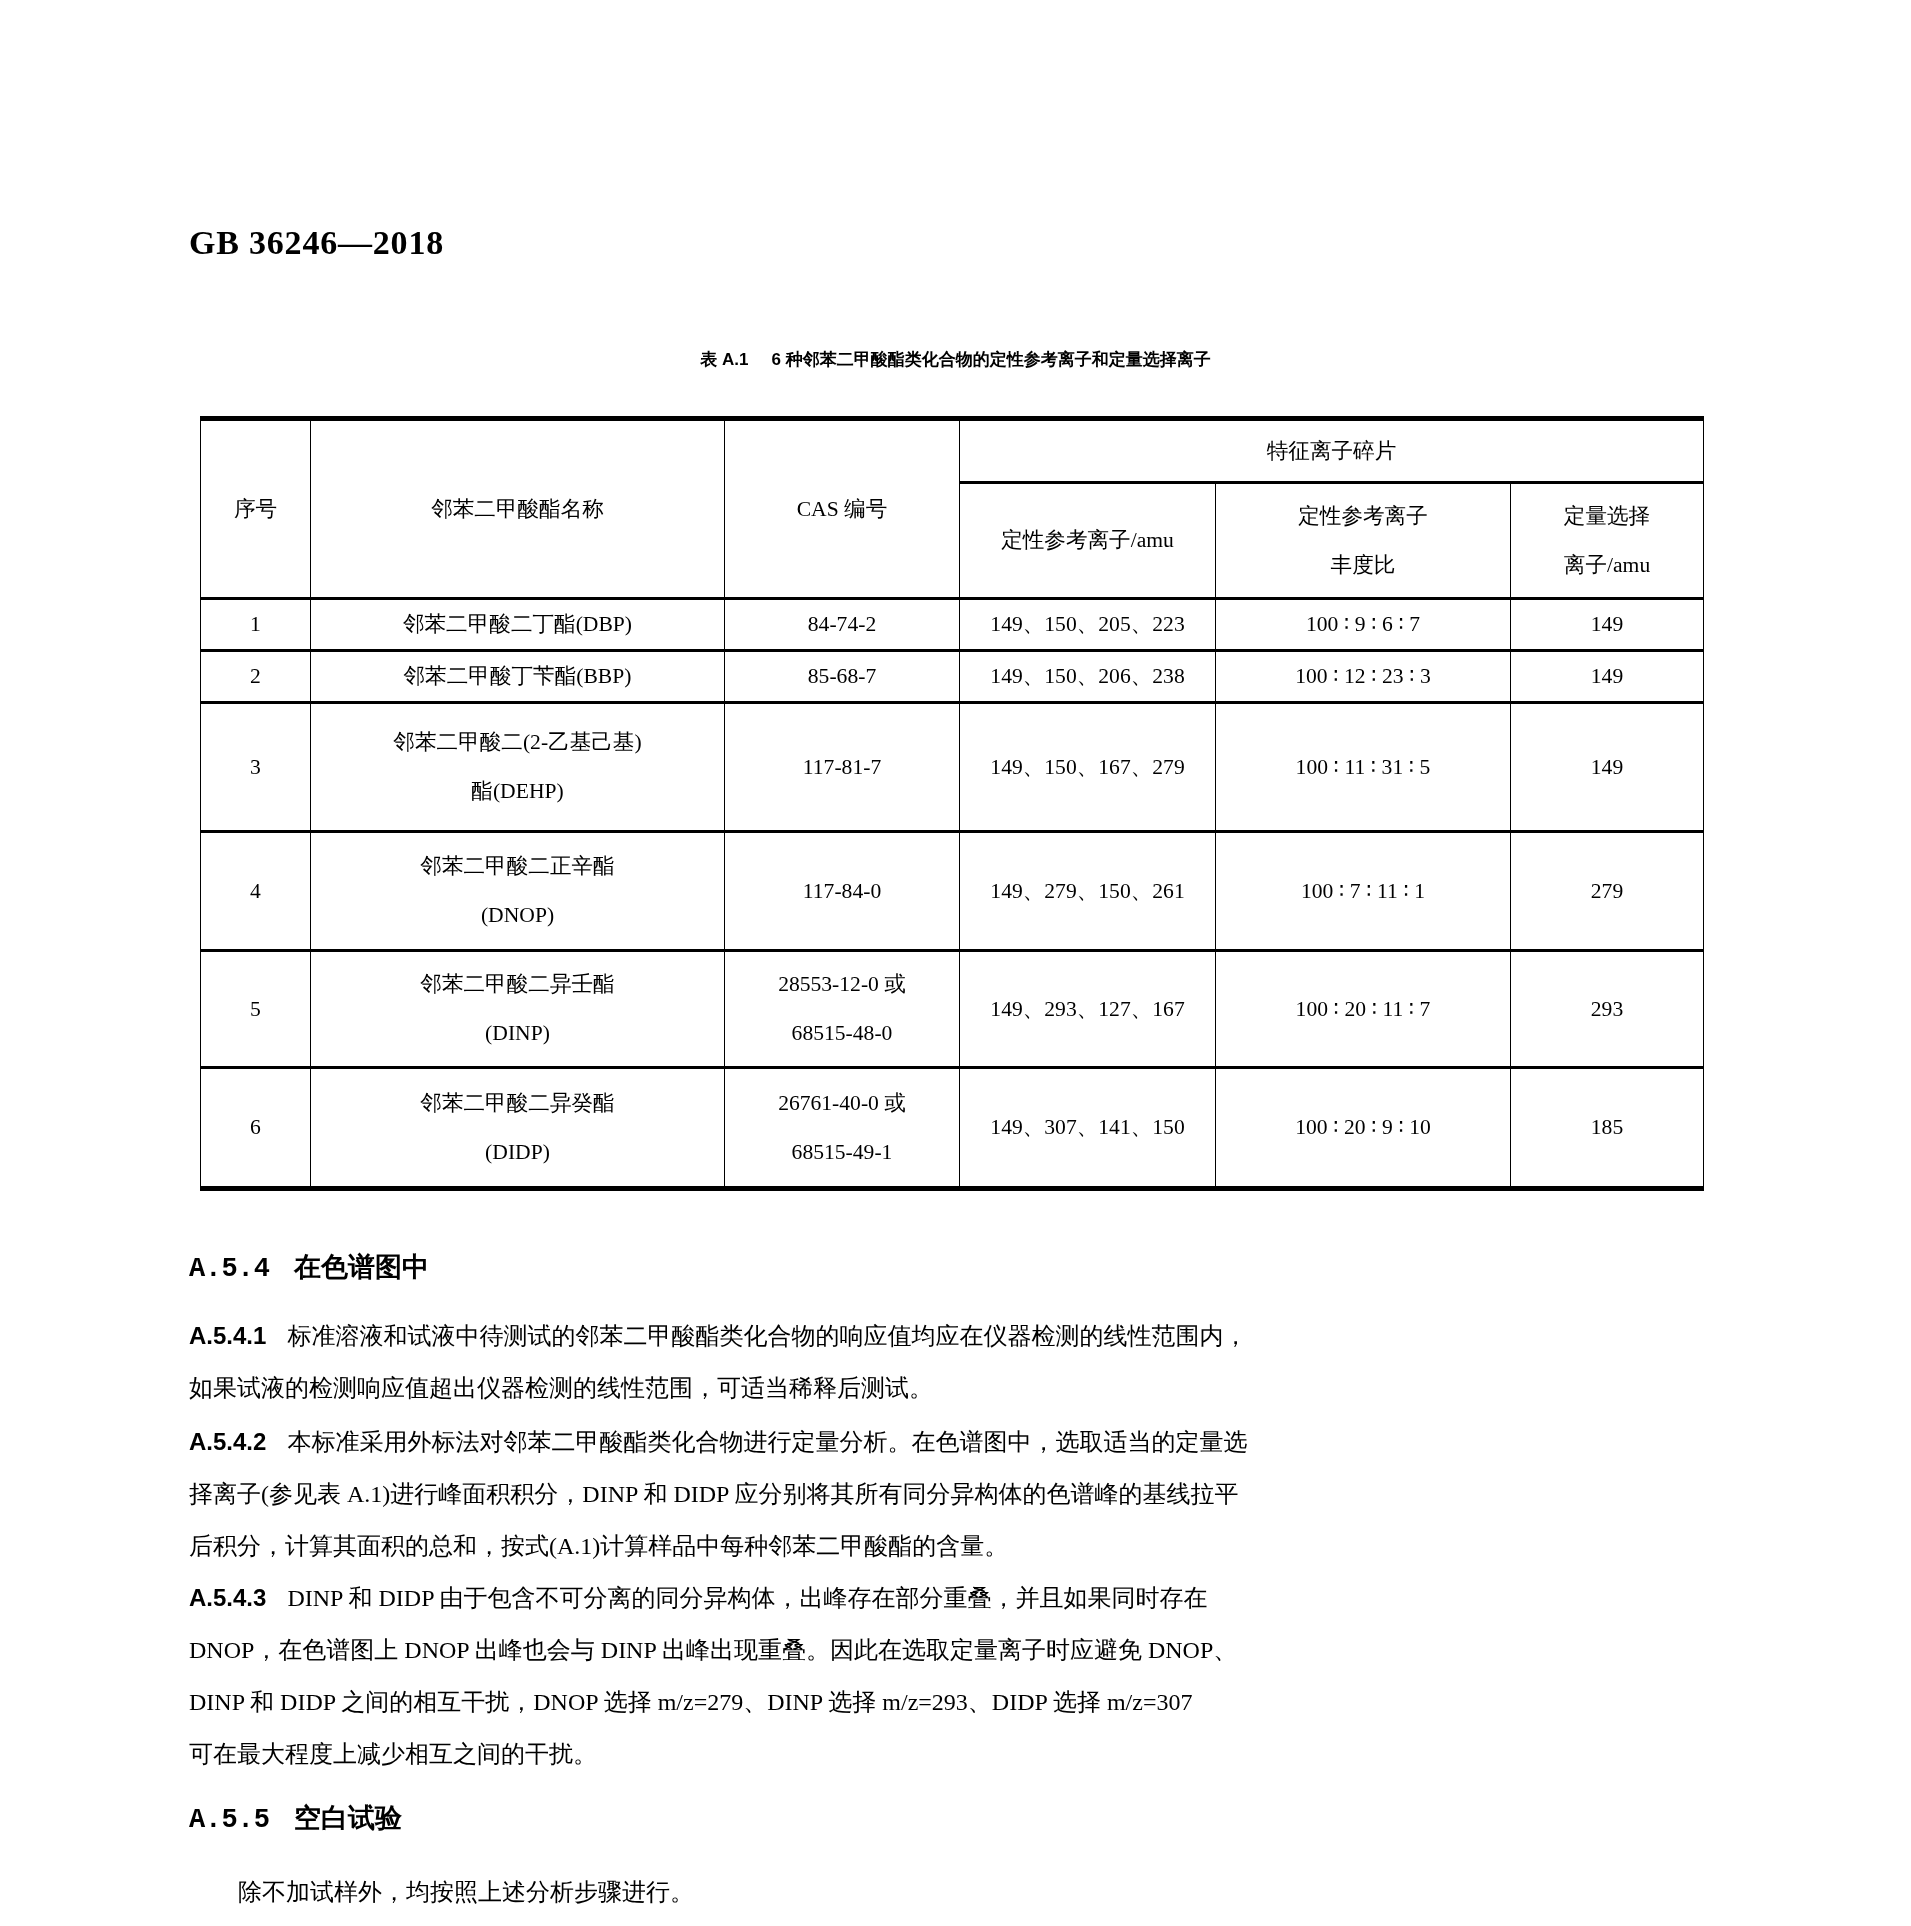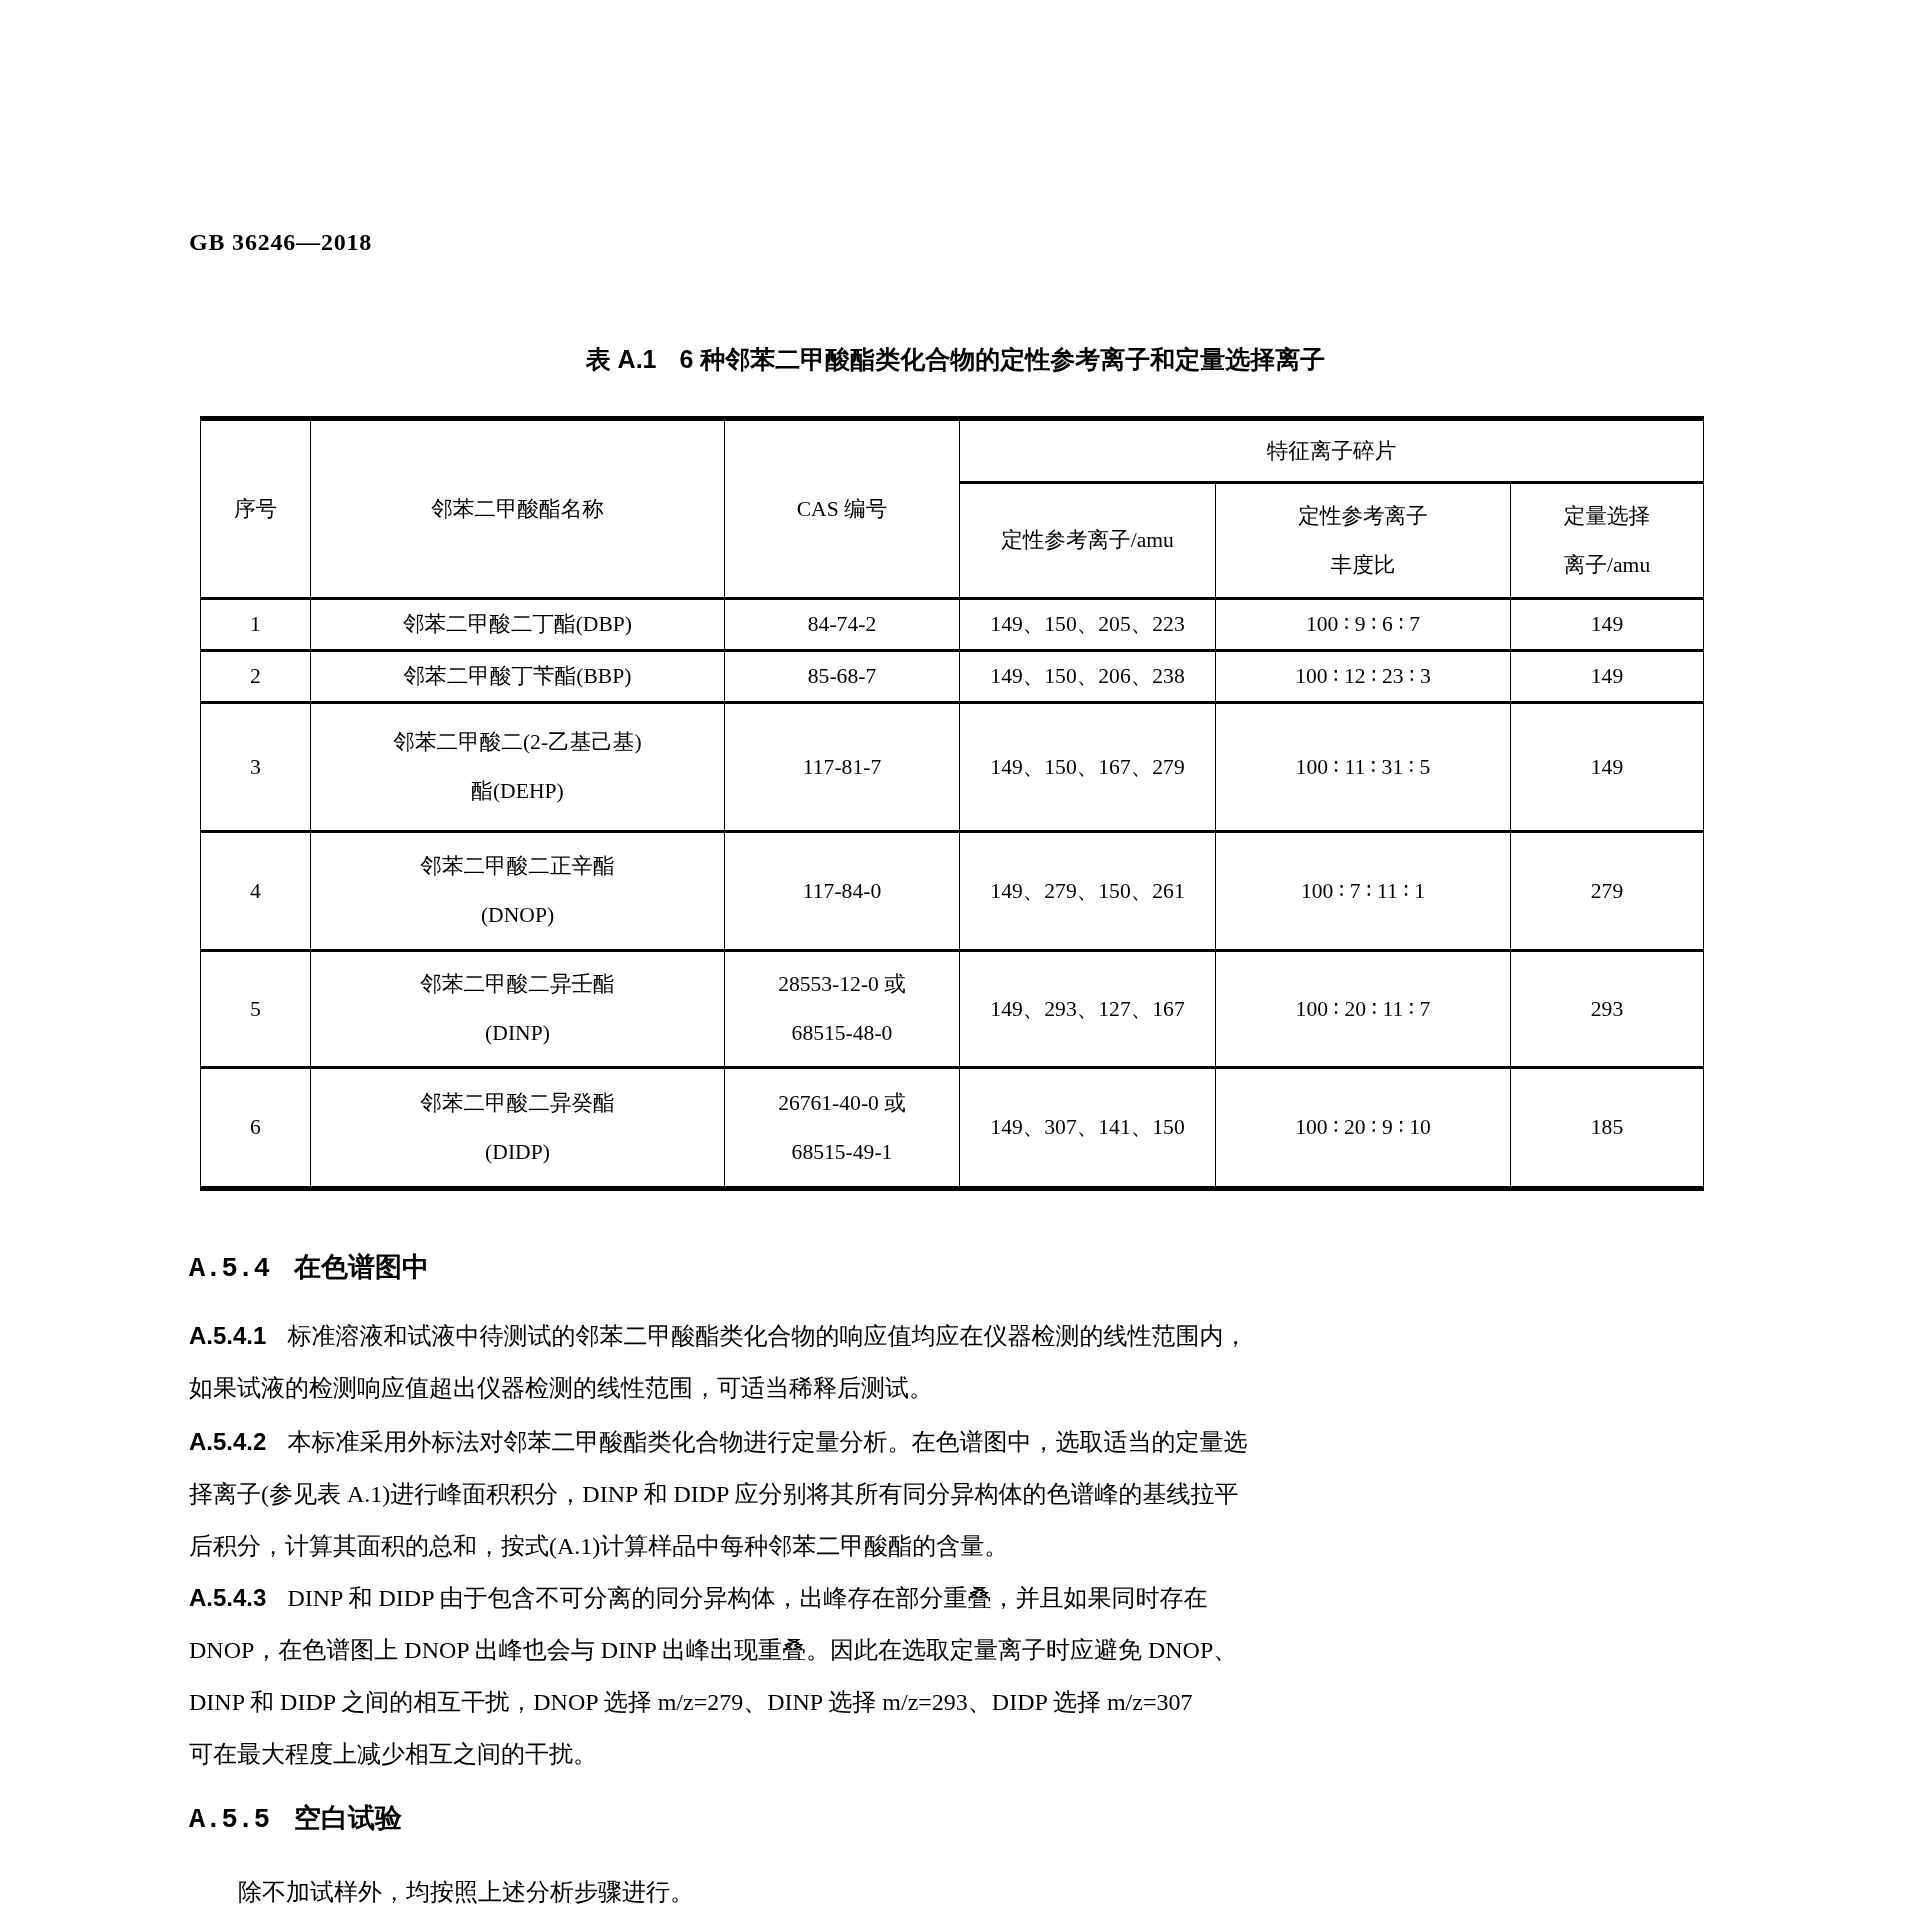--- a/index.html
+++ b/index.html
@@ -4,27 +4,27 @@
 <style>
   html,body{margin:0;padding:0;}
   body{
     width:1911px;height:2703px;background:#ffffff;position:relative;
     font-family:"Liberation Serif","DejaVu Serif",serif;color:#000;
     overflow:hidden;
   }
 
   .gb-header{
     position:absolute;left:189px;top:225px;
-    font-size:24px;font-weight:bold;letter-spacing:0.8px;line-height:35px;
+    font-size:34px;font-weight:bold;letter-spacing:0.8px;line-height:35px;
   }
 
   .table-caption{
     position:absolute;left:0;top:344px;width:100%;text-align:center;
     font-family:"Liberation Sans","DejaVu Sans",sans-serif;
-    font-weight:bold;font-size:25px;line-height:31px;
+    font-weight:bold;font-size:17px;line-height:31px;
   }
   .table-caption .cap-gap{display:inline-block;width:23px;}
 
   table.data-table{
     position:absolute;left:200px;top:416px;width:1502px;
     border-collapse:collapse;table-layout:fixed;
     font-size:21.6px;text-align:center;
     border-top:5.4px solid #000;border-bottom:5.4px solid #000;
   }
   table.data-table th,table.data-table td{

